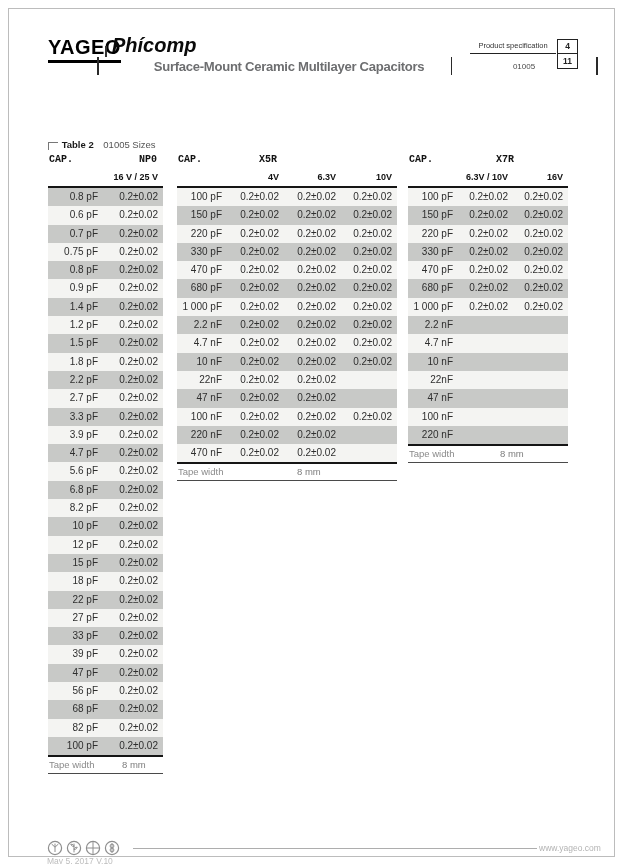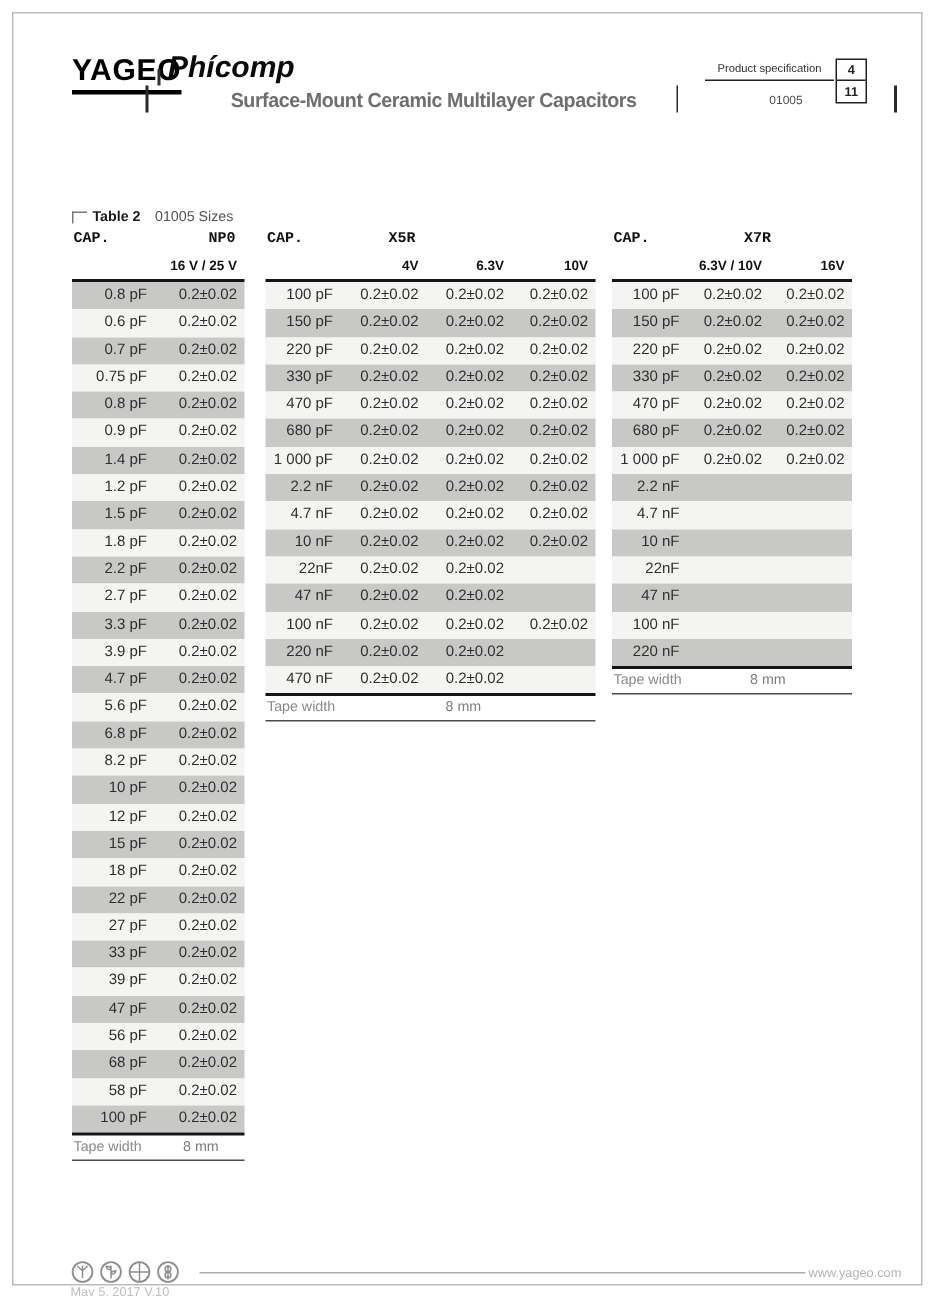--- a/index.html
+++ b/index.html
@@ -229,21 +229,21 @@
         </div>
         <div class="drow">
           <span class="cell c0">56 pF</span>
           <span class="cell c1">0.2±0.02</span>
         </div>
         <div class="drow">
           <span class="cell c0">68 pF</span>
           <span class="cell c1">0.2±0.02</span>
         </div>
         <div class="drow">
-          <span class="cell c0">58 pF</span>
+          <span class="cell c0">82 pF</span>
           <span class="cell c1">0.2±0.02</span>
         </div>
         <div class="drow">
           <span class="cell c0">100 pF</span>
           <span class="cell c1">0.2±0.02</span>
         </div>
       </div>
     <div class="tape-row">
       <span class="tape-label">Tape width</span>
       <span class="tape-value">8 mm</span>

